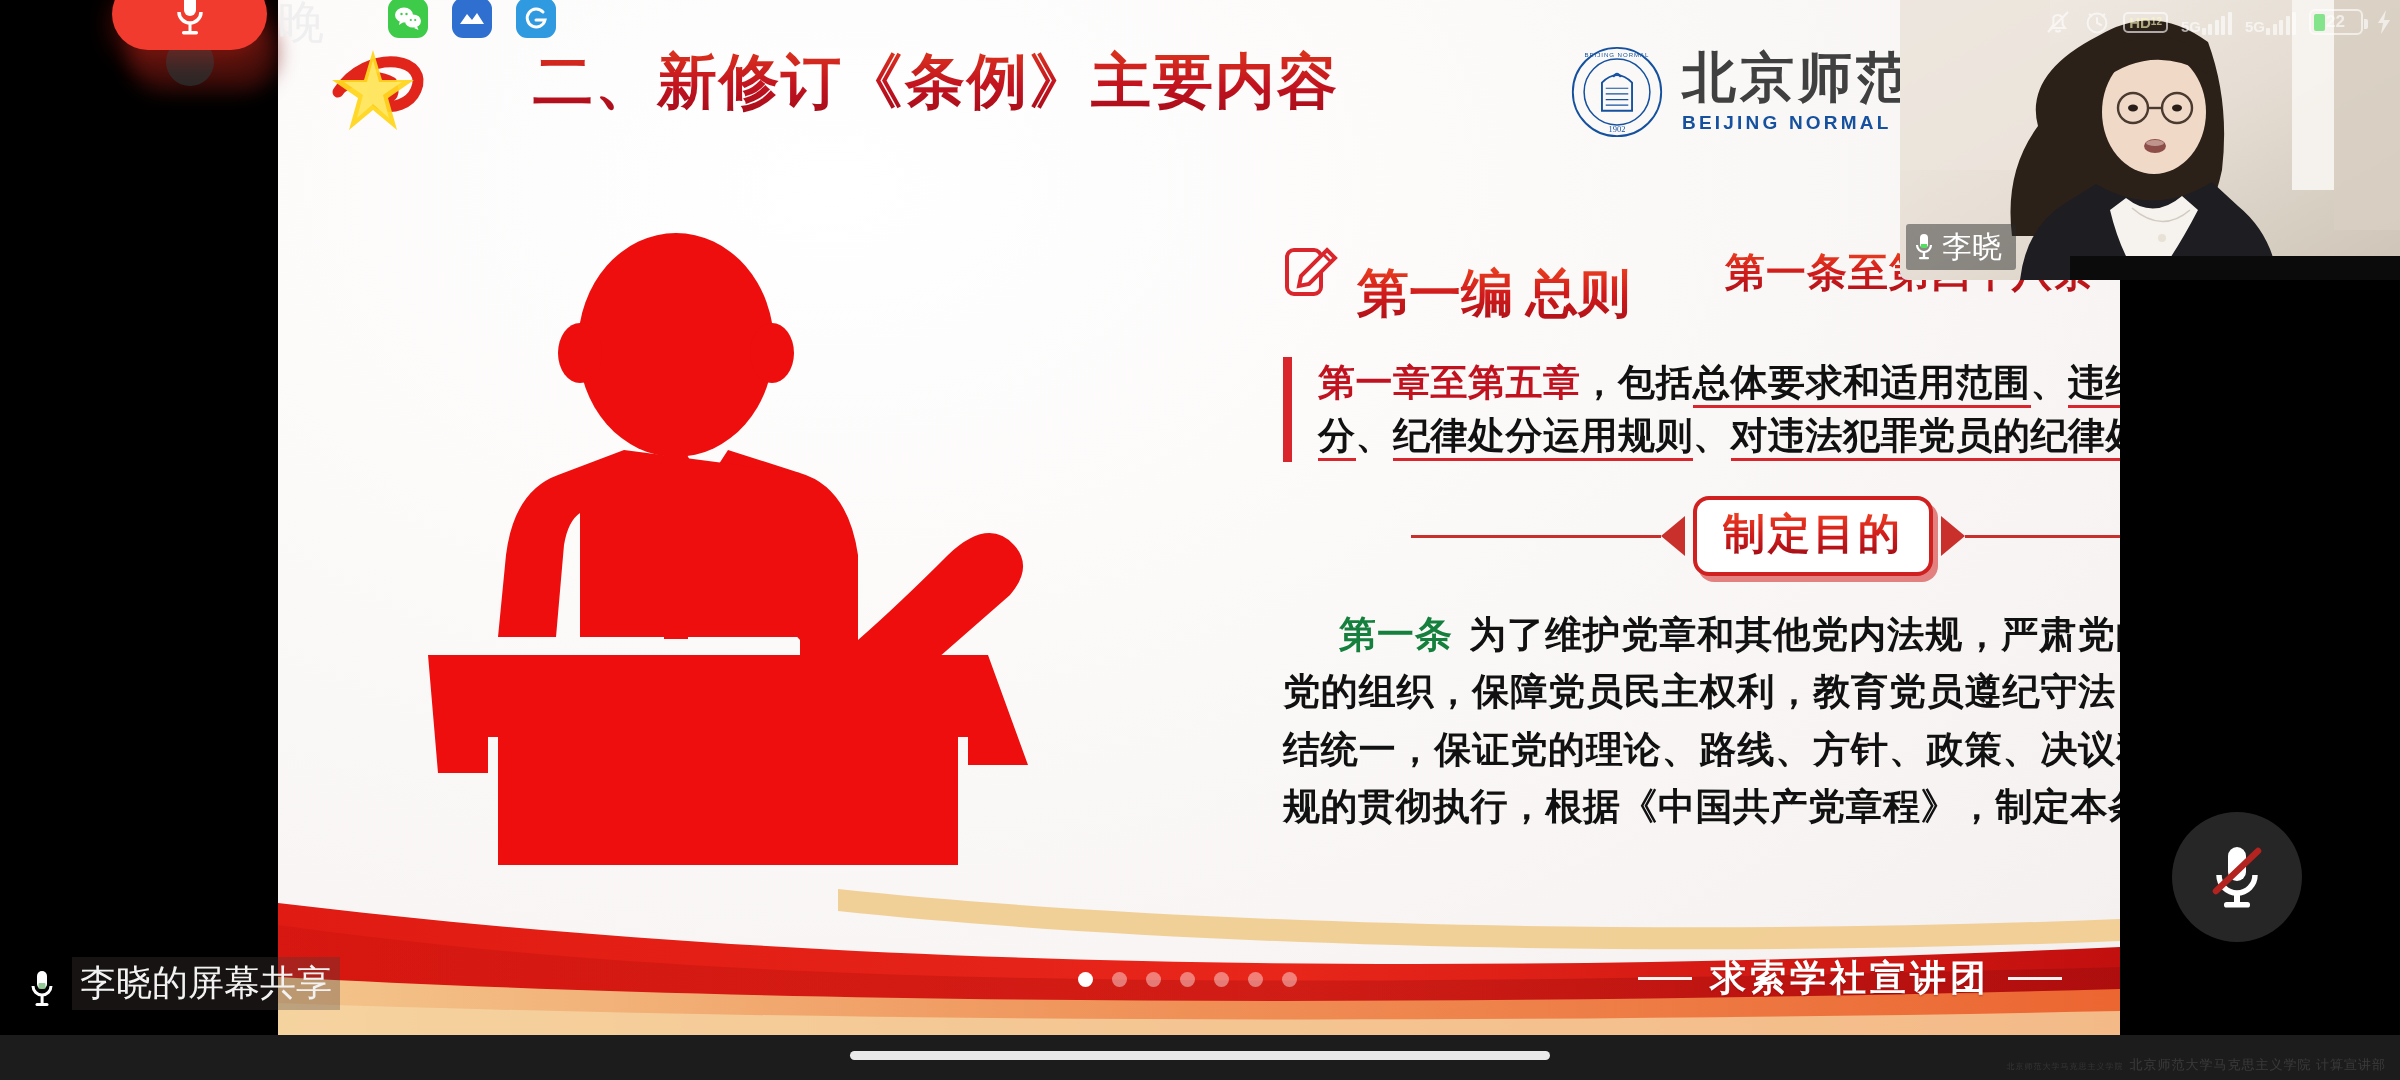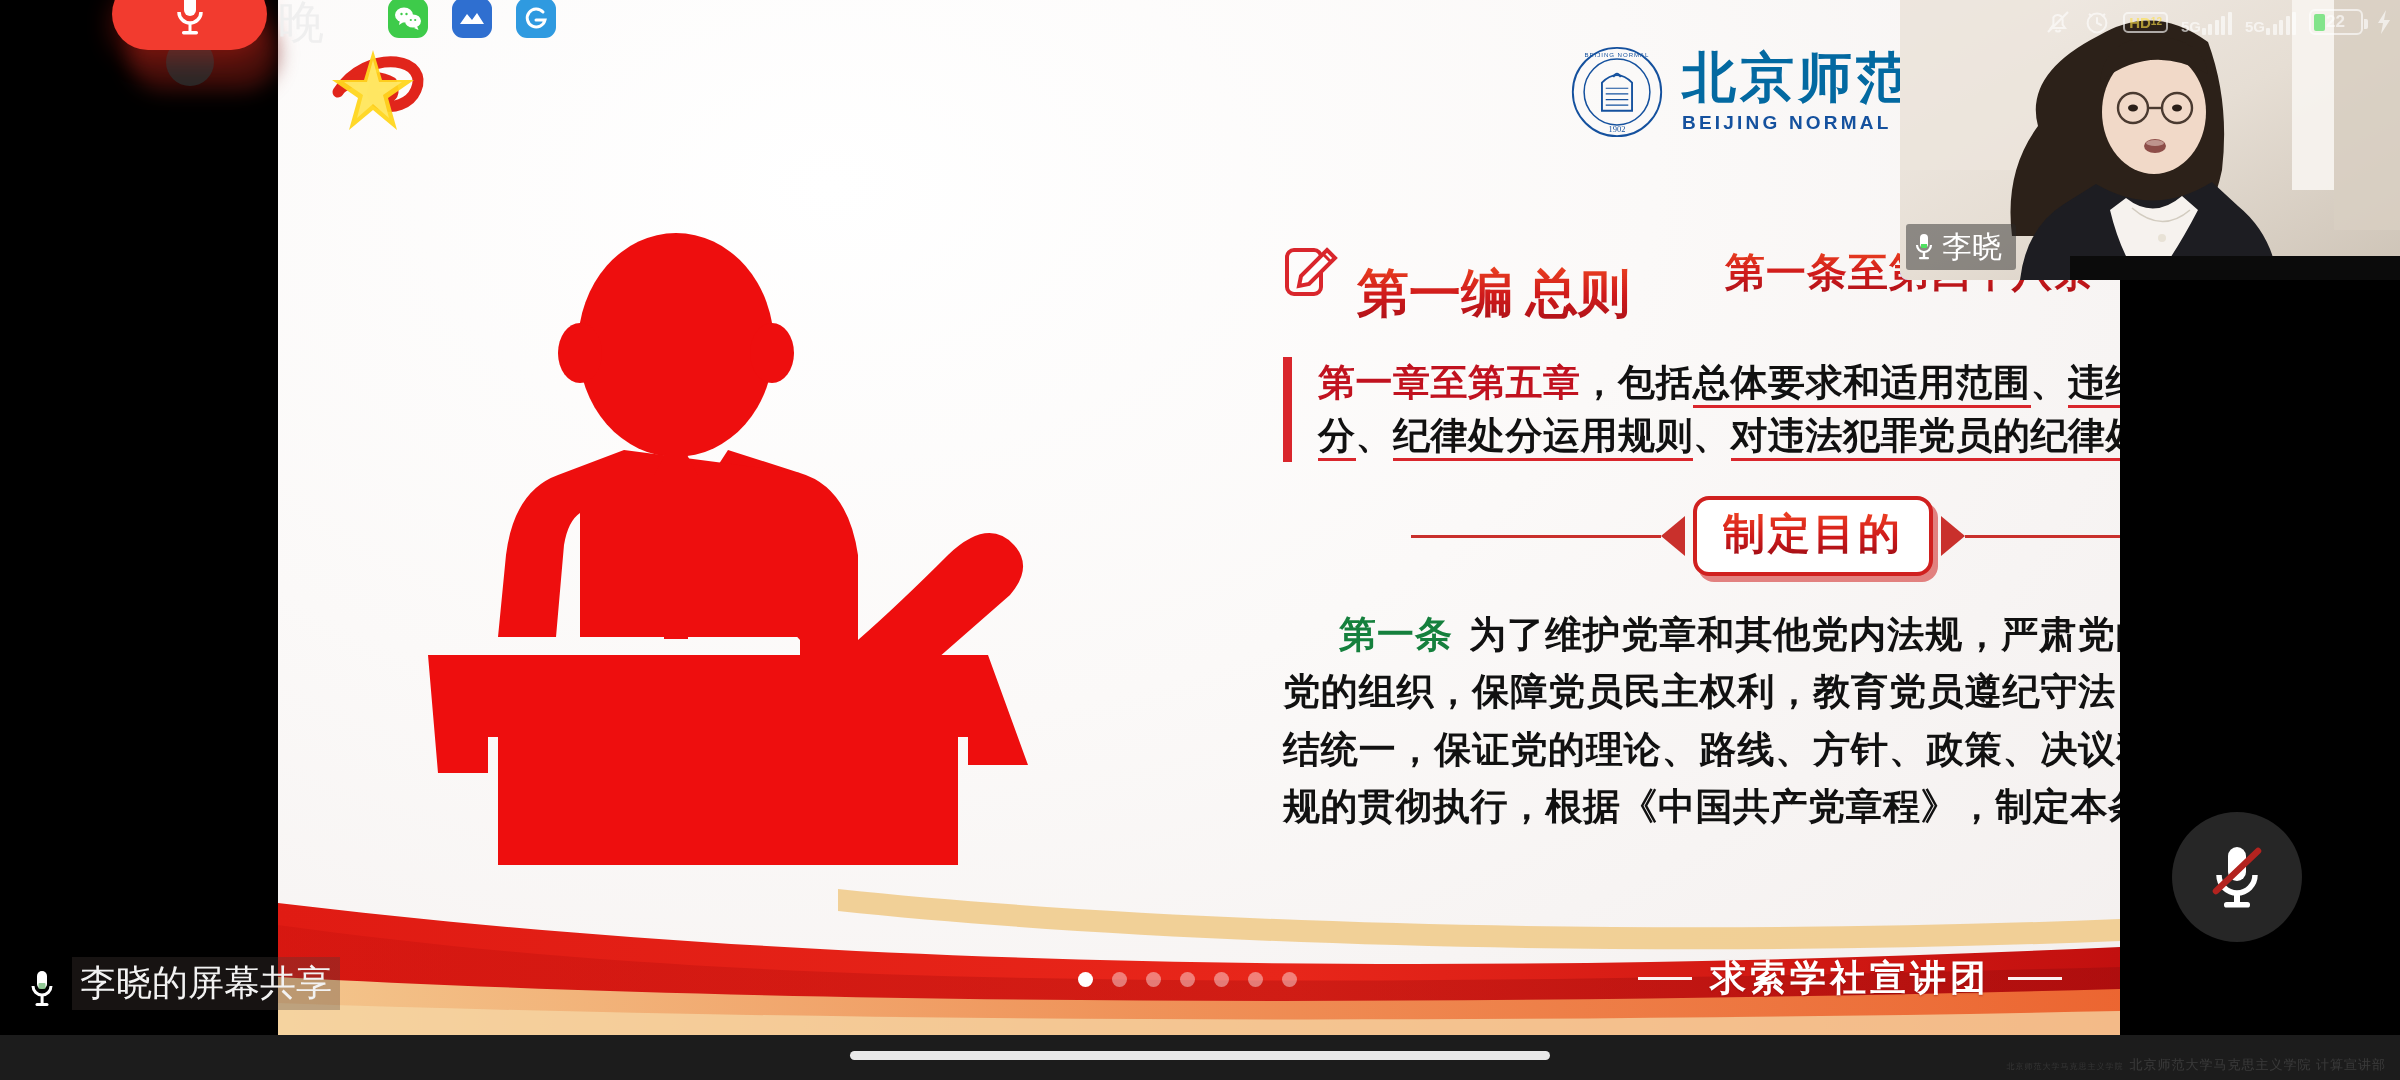--- a/index.html
+++ b/index.html
@@ -30,21 +30,21 @@
     color:#c1121f;
     background:linear-gradient(180deg,#e03a1e 0%,#c1121f 55%,#9d0d18 100%);
     -webkit-background-clip:text; background-clip:text; color:transparent;
     text-shadow:none; white-space:nowrap;
   }
   .bnu-logo{ position:absolute; left:1292px; top:42px; height:100px; display:flex; align-items:center; gap:18px;}
   .bnu-seal{ width:94px; height:94px; }
   .bnu-word{ display:flex; flex-direction:column; justify-content:center; }
   .bnu-cn{
     font-family:"Liberation Serif", serif; font-size:54px; font-weight:bold;
-    color:#0369a1; letter-spacing:4px; line-height:1; white-space:nowrap;
+    color:#404040; letter-spacing:4px; line-height:1; white-space:nowrap;
   }
   .bnu-en{
     font-size:19px; font-weight:bold; color:#15519e; letter-spacing:3.2px;
     margin-top:7px; white-space:nowrap;
   }
 
   
   .speaker-art{ position:absolute; left:150px; top:225px; width:620px; height:640px; }
 
   
@@ -151,21 +151,21 @@
   .ai-mi{ background:#2f6fd0; }
   .ai-edu{ background:#2f9ae0; }
 
   
   .statusbar{
     position:absolute; right:8px; top:2px; height:40px; display:flex; align-items:center; gap:13px;
     z-index:40; opacity:.62;
   }
   .sb-ico{ height:26px; display:flex; align-items:flex-end; }
   .hdbox{
-    color:#fde047; font-size:15px; font-weight:bold; border:2px solid #fff; border-radius:5px;
+    color:#fef9c3; font-size:15px; font-weight:bold; border:2px solid #fff; border-radius:5px;
     padding:1px 4px; display:flex; align-items:center; line-height:1;
   }
   .hdbox sup{ font-size:10px; }
   .hdbox sub{ font-size:10px; }
   .sig{ display:flex; align-items:flex-end; gap:2.5px; }
   .sig i{ width:4px; background:#fff; display:block; border-radius:1px; }
   .fiveg{ color:#fff; font-size:15px; font-weight:bold; margin-right:1px; }
   .batt{
     width:54px; height:26px; border:2.5px solid #fff; border-radius:6px; position:relative;
     display:flex; align-items:center; padding:2.5px;
@@ -228,20 +228,21 @@
 
     <div class="slide-head">
 
       <svg class="logo-flame" viewBox="0 0 120 110">
         <path d="M20 52 C34 30 58 20 78 22 C96 24 104 36 98 50 C92 64 74 70 62 64 C52 59 52 48 60 44 C67 40 76 44 75 52 C74 58 66 60 62 56" fill="none" stroke="#e1251b" stroke-width="11" stroke-linecap="round"></path>
         <path d="M24 48 C40 36 62 34 74 42" fill="none" stroke="#e1251b" stroke-width="10" stroke-linecap="round"></path>
         <polygon points="55,10 64,40 96,40 70,58 79,90 55,70 31,90 40,58 14,40 46,40" fill="#ffd61e" opacity="0.95"></polygon>
         <polygon points="55,20 61,42 84,42 65,55 71,78 55,64 39,78 45,55 26,42 49,42" fill="#ffe96a" opacity="0.9"></polygon>
       </svg>
 
+      <div class="slide-title">二、新修订《条例》主要内容</div>
 
       <div class="bnu-logo">
         <svg class="bnu-seal" viewBox="0 0 100 100">
           <circle cx="50" cy="50" r="47" fill="none" stroke="#15519e" stroke-width="2"></circle>
           <circle cx="50" cy="50" r="35" fill="none" stroke="#15519e" stroke-width="1.6"></circle>
           <path d="M34 40 q16 -16 32 0 l0 30 l-32 0 z" fill="none" stroke="#15519e" stroke-width="2"></path>
           <path d="M38 46 h24 M38 52 h24 M38 58 h24 M38 64 h24" stroke="#15519e" stroke-width="1.3"></path>
           <path d="M46 34 q4 -7 8 0" fill="none" stroke="#15519e" stroke-width="2"></path>
           <text x="50" y="93" font-size="9" fill="#15519e" text-anchor="middle" font-family="Liberation Serif, serif">1902</text>
           <text x="50" y="13" font-size="6.5" fill="#15519e" text-anchor="middle" font-family="Liberation Sans, sans-serif" letter-spacing="1">BEIJING NORMAL</text>

